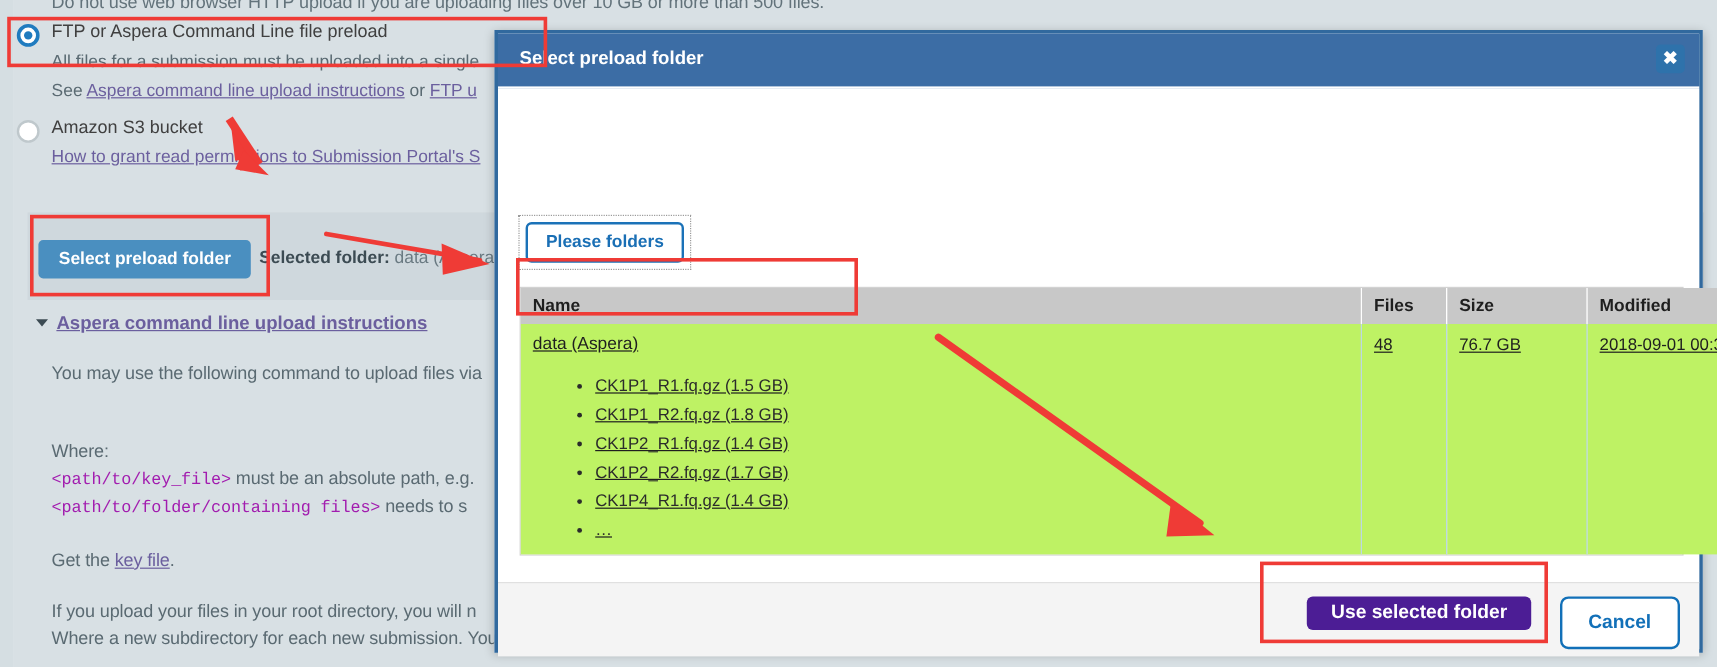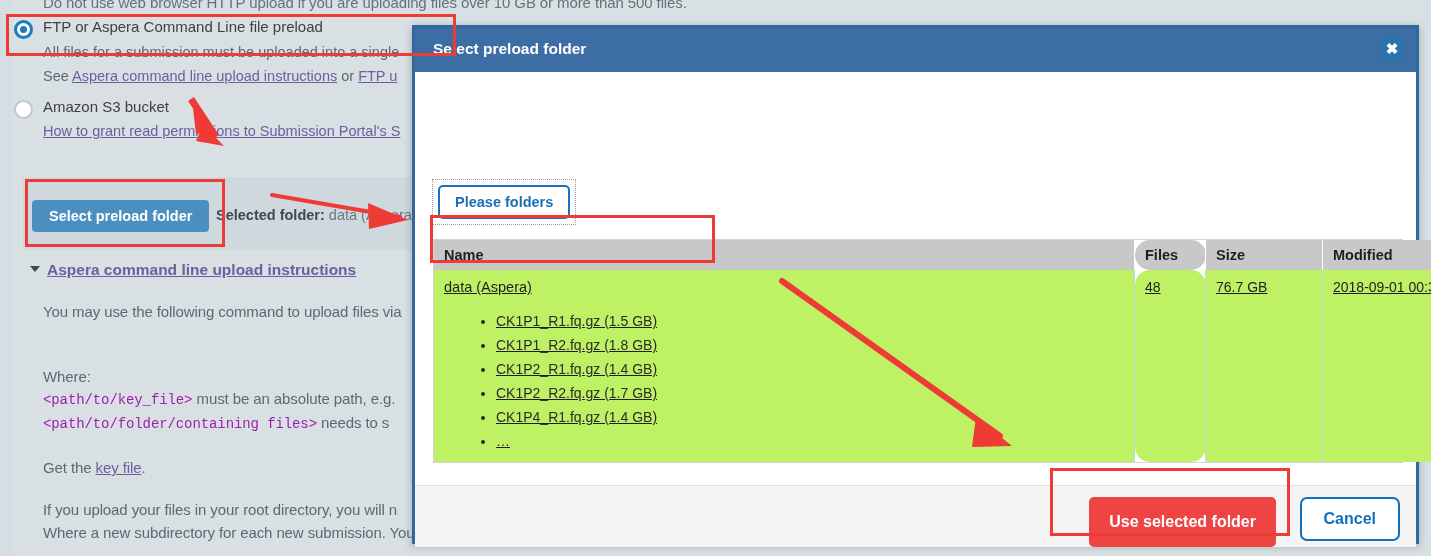--- a/index.html
+++ b/index.html
@@ -247,21 +247,21 @@
     background: #bef264;
     font-size: 14px;
     color: #1f1f1f;
     padding: 9px 10px;
     vertical-align: top;
     border-right: 1px solid #bcd8e4;
     text-decoration: underline;
   }
   table.folder-table td:last-child { border-right: none; }
   .col-name { width: 680px; }
-  .col-files { width: 50px; border-radius: 15px; }
+  .col-files { width: 50px; }
   .col-size { width: 96px; }
   .col-mod { width: 142px; }
 
   .row-name-text {
     font-size: 14.5px;
     color: #1f1f1f;
   }
   ul.file-list {
     margin: 14px 0 0 0;
     padding-left: 52px;
@@ -275,27 +275,27 @@
 
   .modal-footer {
     position: relative;
     height: 61px;
     background: #f4f4f4;
     border-top: 1px solid #e0e0e0;
   }
   .btn-use {
     position: absolute;
     right: 140px; top: 11px;
-    background: #ef4444;
+    background: #4c1d95;
     color: #ffffff;
     font-size: 16px;
     font-weight: bold;
     border: none;
     border-radius: 5px;
-    padding: 16px 20px;
+    padding: 5px 20px;
     cursor: pointer;
     white-space: nowrap;
     text-align: center;
   }
   .btn-cancel {
     position: absolute;
     right: 16px; top: 11px;
     background: #ffffff;
     color: #1270b8;
     font-size: 16px;

